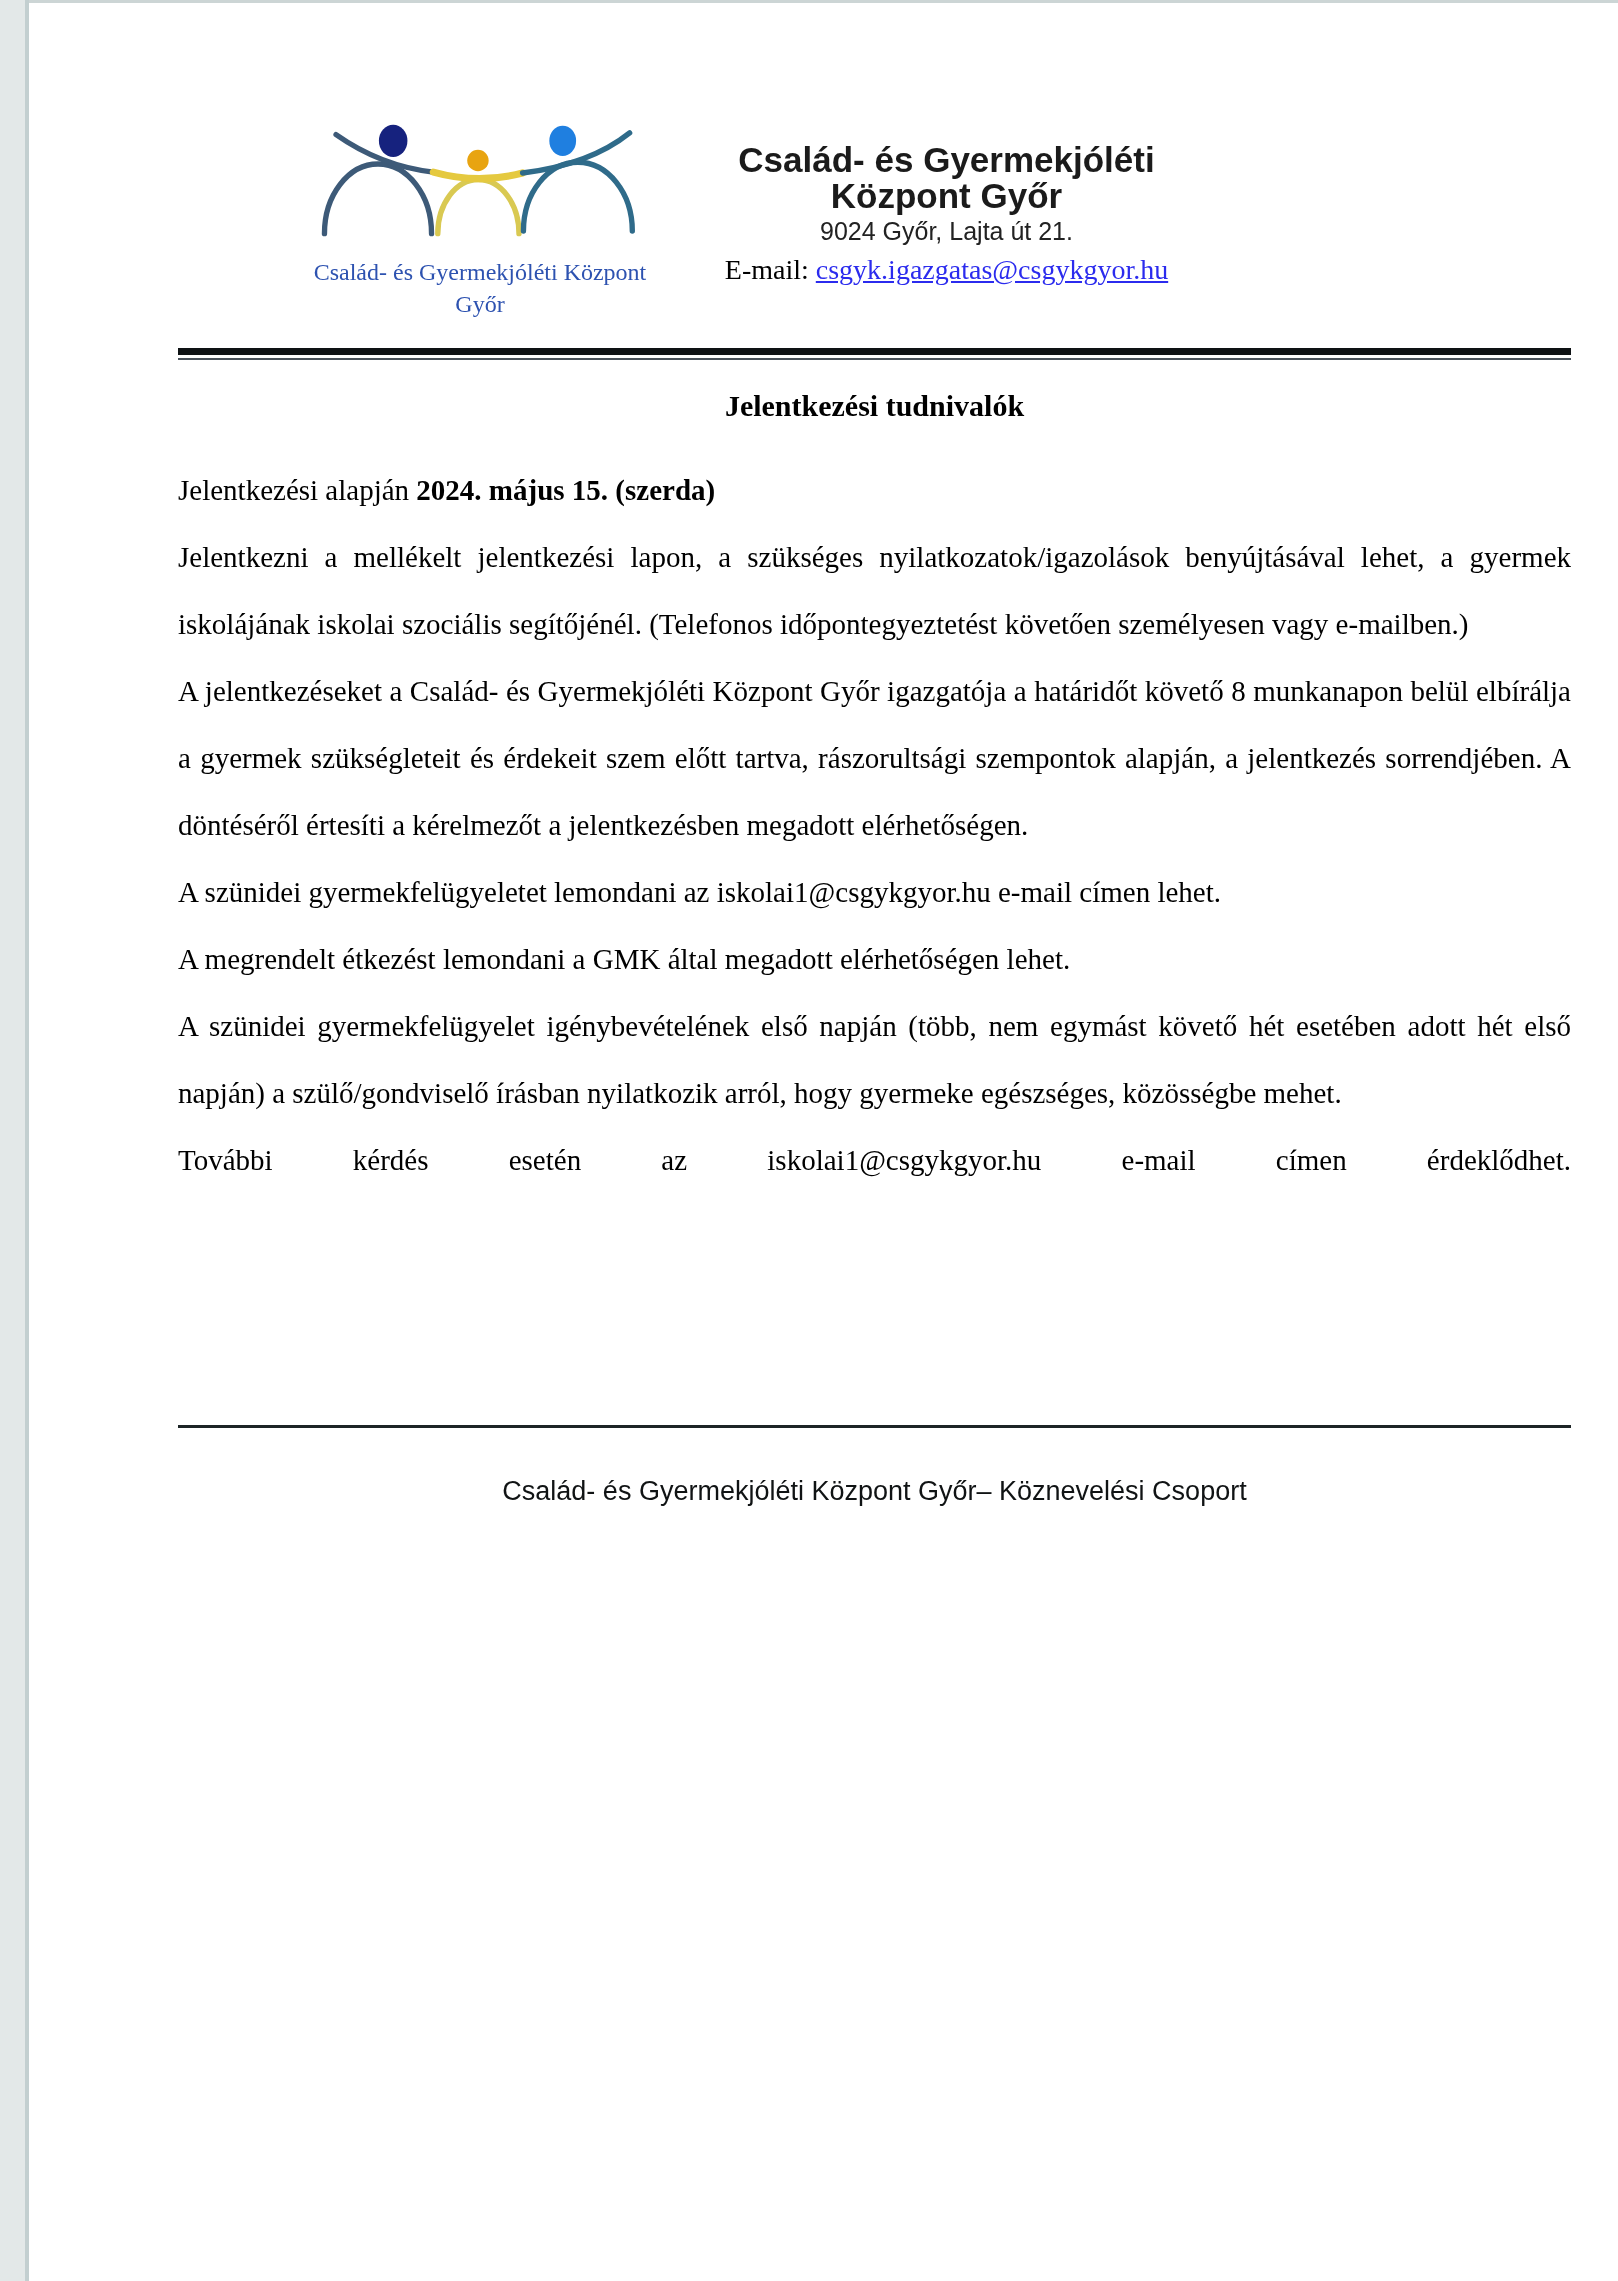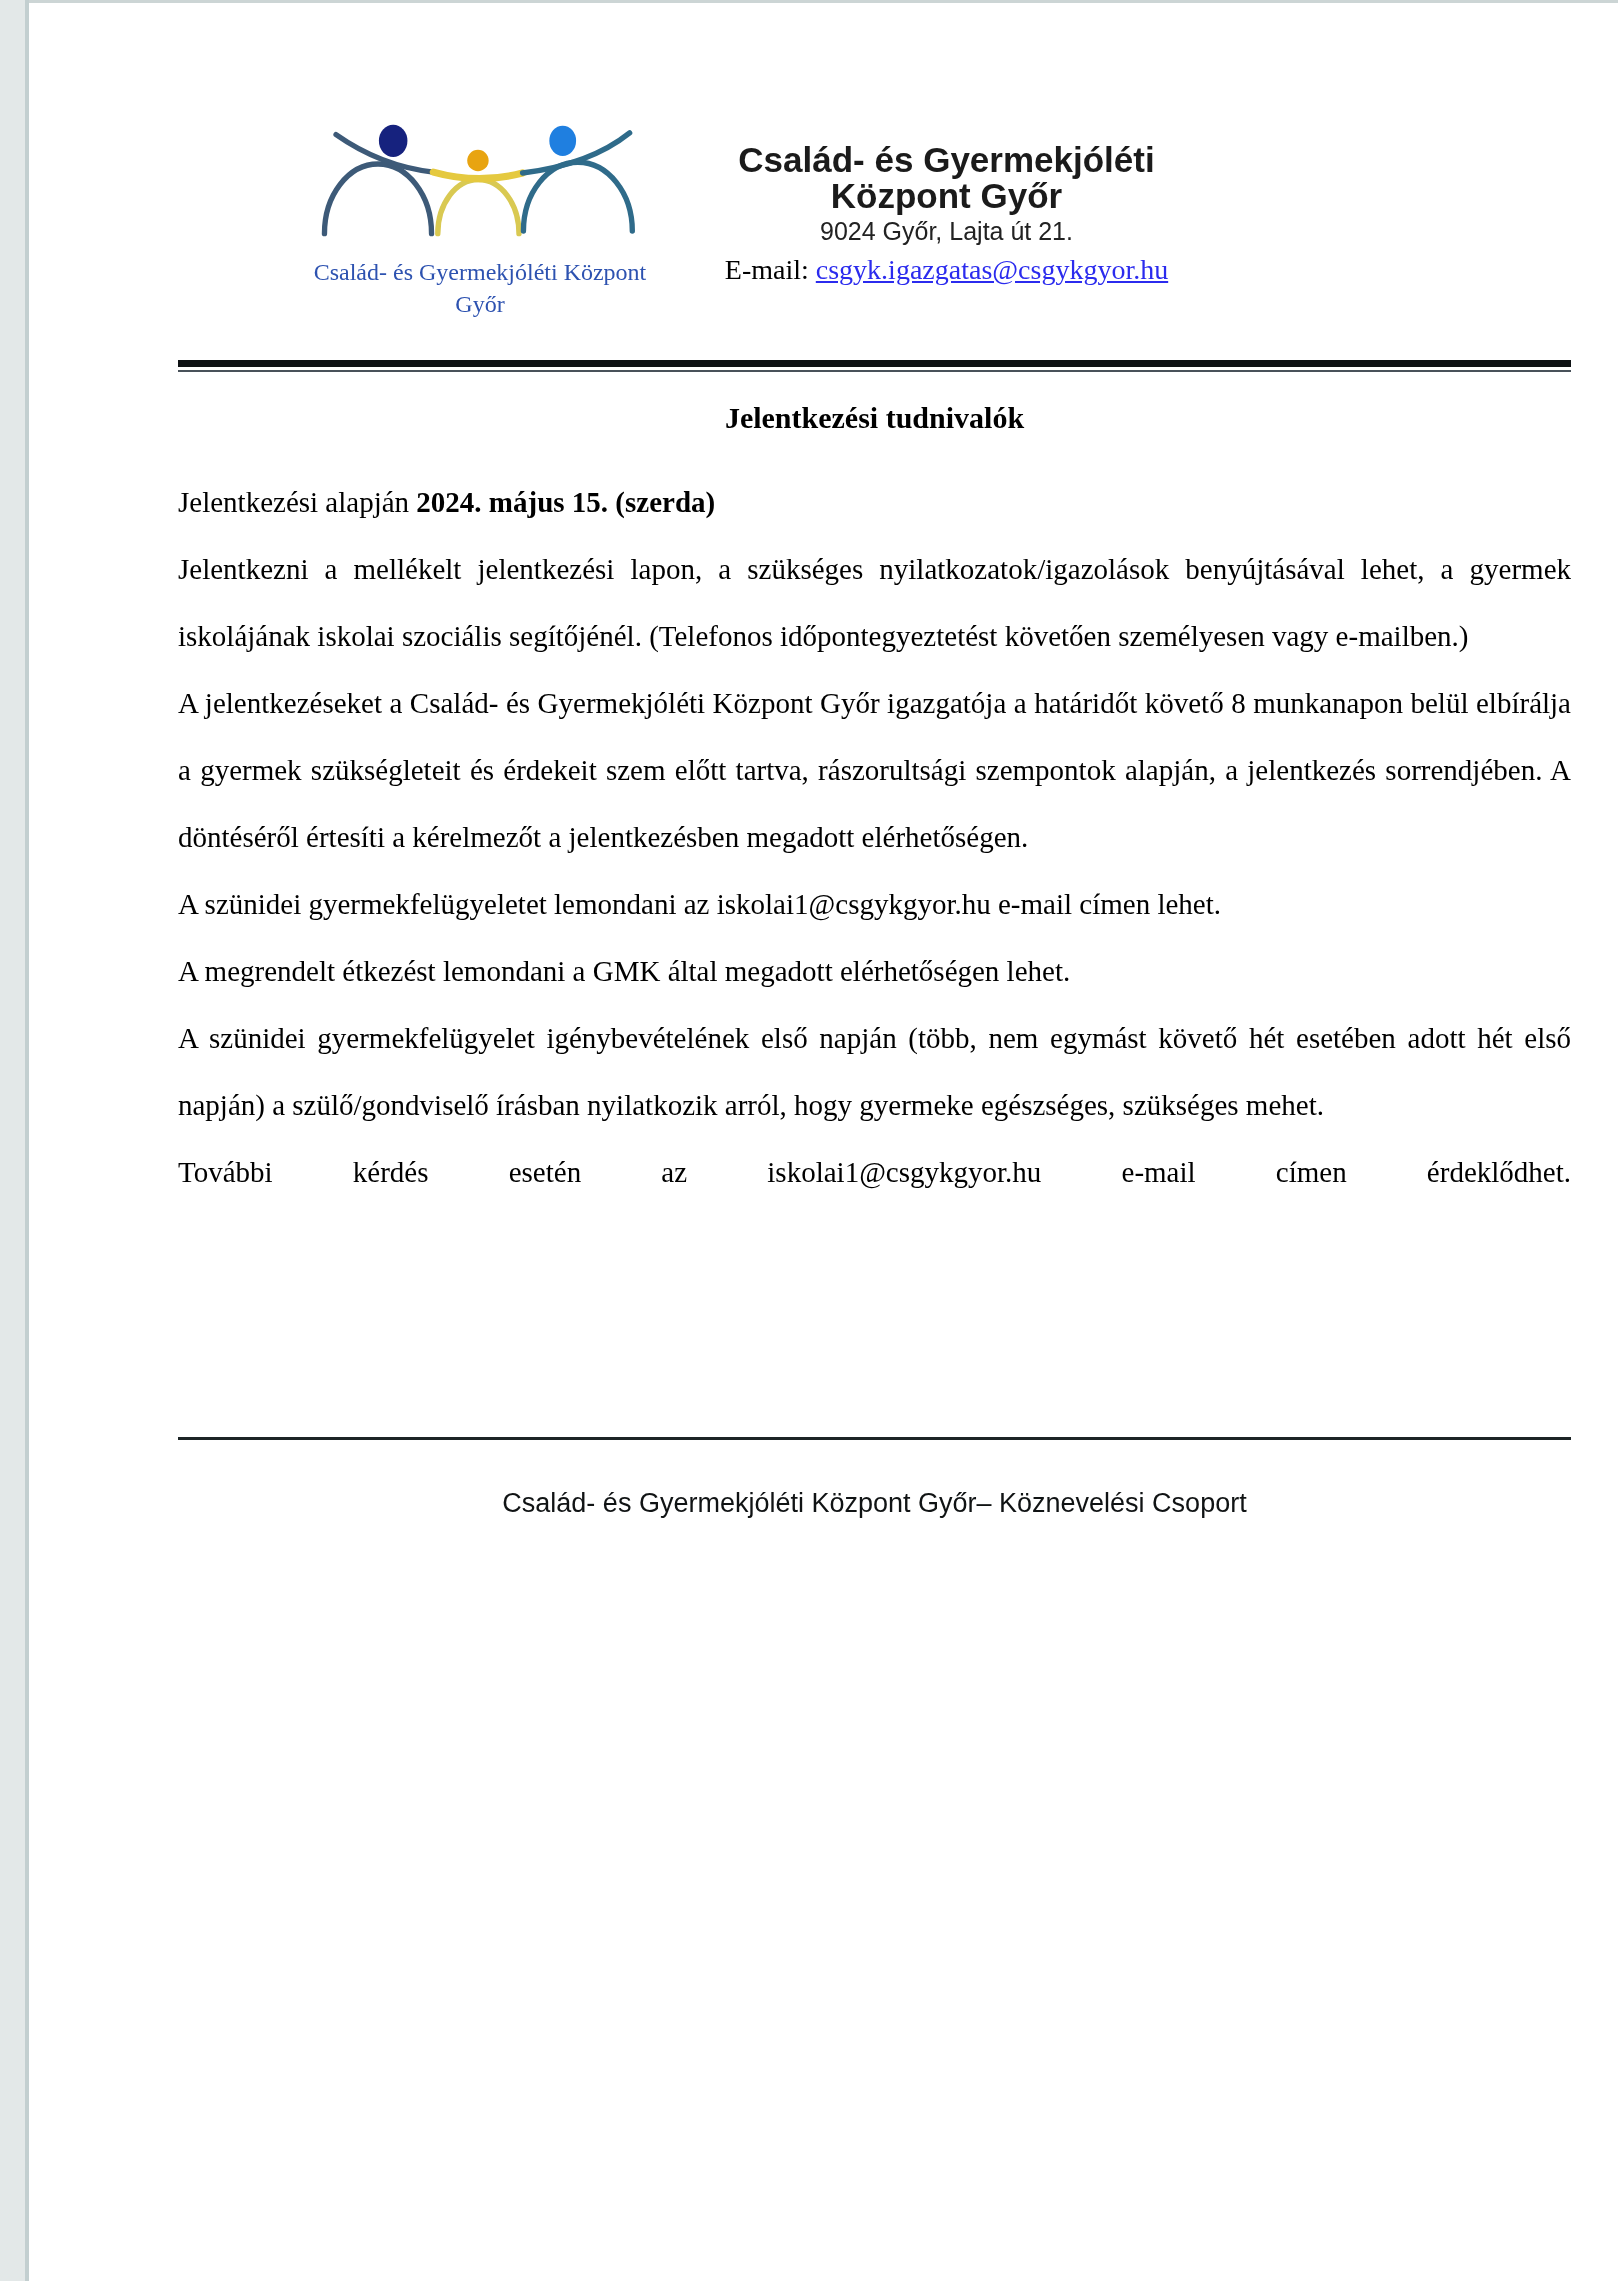--- a/index.html
+++ b/index.html
@@ -45,21 +45,21 @@
     color: #1b1b1b;
   }
   .contact-name { font-weight: bold; font-size: 35px; line-height: 36px; }
   .contact-address { font-size: 25px; line-height: 34px; color: #222; }
   .contact-email {
     font-family: Liberation Serif, serif;
     font-size: 28px; line-height: 43px; color: #000;
   }
   .contact-email a { text-decoration: underline; }
   
-  .content { margin: 12px 47px 0 149px; width: 1393px; }
+  .content { margin: 0 47px 0 149px; width: 1393px; }
   .rule-thickthin {
     border-top: 7.1px solid #0e1214;
     border-bottom: 2.7px solid #49525a;
     height: 11.6px;
   }
   .doc-title {
     margin: 23px 0 0 0;
     text-align: center;
     font-weight: bold; font-size: 30px; line-height: 45px;
   }
@@ -131,21 +131,21 @@
     <div class="doc-title">Jelentkezési tudnivalók</div>
 
     <p class="deadline">
       <span>Jelentkezési alapján </span><span class="bold">2024. május 15. (szerda)</span>
     </p>
 
     <p class="gap">Jelentkezni a mellékelt jelentkezési lapon, a szükséges nyilatkozatok/igazolások benyújtásával lehet, a gyermek iskolájának iskolai szociális segítőjénél. (Telefonos időpontegyeztetést követően személyesen vagy e-mailben.)</p>
     <p>A jelentkezéseket a Család- és Gyermekjóléti Központ Győr igazgatója a határidőt követő 8 munkanapon belül elbírálja a gyermek szükségleteit és érdekeit szem előtt tartva, rászorultsági szempontok alapján, a jelentkezés sorrendjében. A döntéséről értesíti a kérelmezőt a jelentkezésben megadott elérhetőségen.</p>
     <p class="gap">A szünidei gyermekfelügyeletet lemondani az iskolai1@csgykgyor.hu e-mail címen lehet.</p>
     <p>A megrendelt étkezést lemondani a GMK által megadott elérhetőségen lehet.</p>
-    <p class="gap">A szünidei gyermekfelügyelet igénybevételének első napján (több, nem egymást követő hét esetében adott hét első napján) a szülő/gondviselő írásban nyilatkozik arról, hogy gyermeke egészséges, szükséges mehet.</p>
+    <p class="gap">A szünidei gyermekfelügyelet igénybevételének első napján (több, nem egymást követő hét esetében adott hét első napján) a szülő/gondviselő írásban nyilatkozik arról, hogy gyermeke egészséges, közösségbe mehet.</p>
     <p class="gap stretch">További kérdés esetén az iskolai1@csgykgyor.hu e-mail címen érdeklődhet.</p>
 
     <div class="footer-rule"></div>
     <div class="footer-text">Család- és Gyermekjóléti Központ Győr– Köznevelési Csoport</div>
 
   </div>
 
 </div>
 
 

